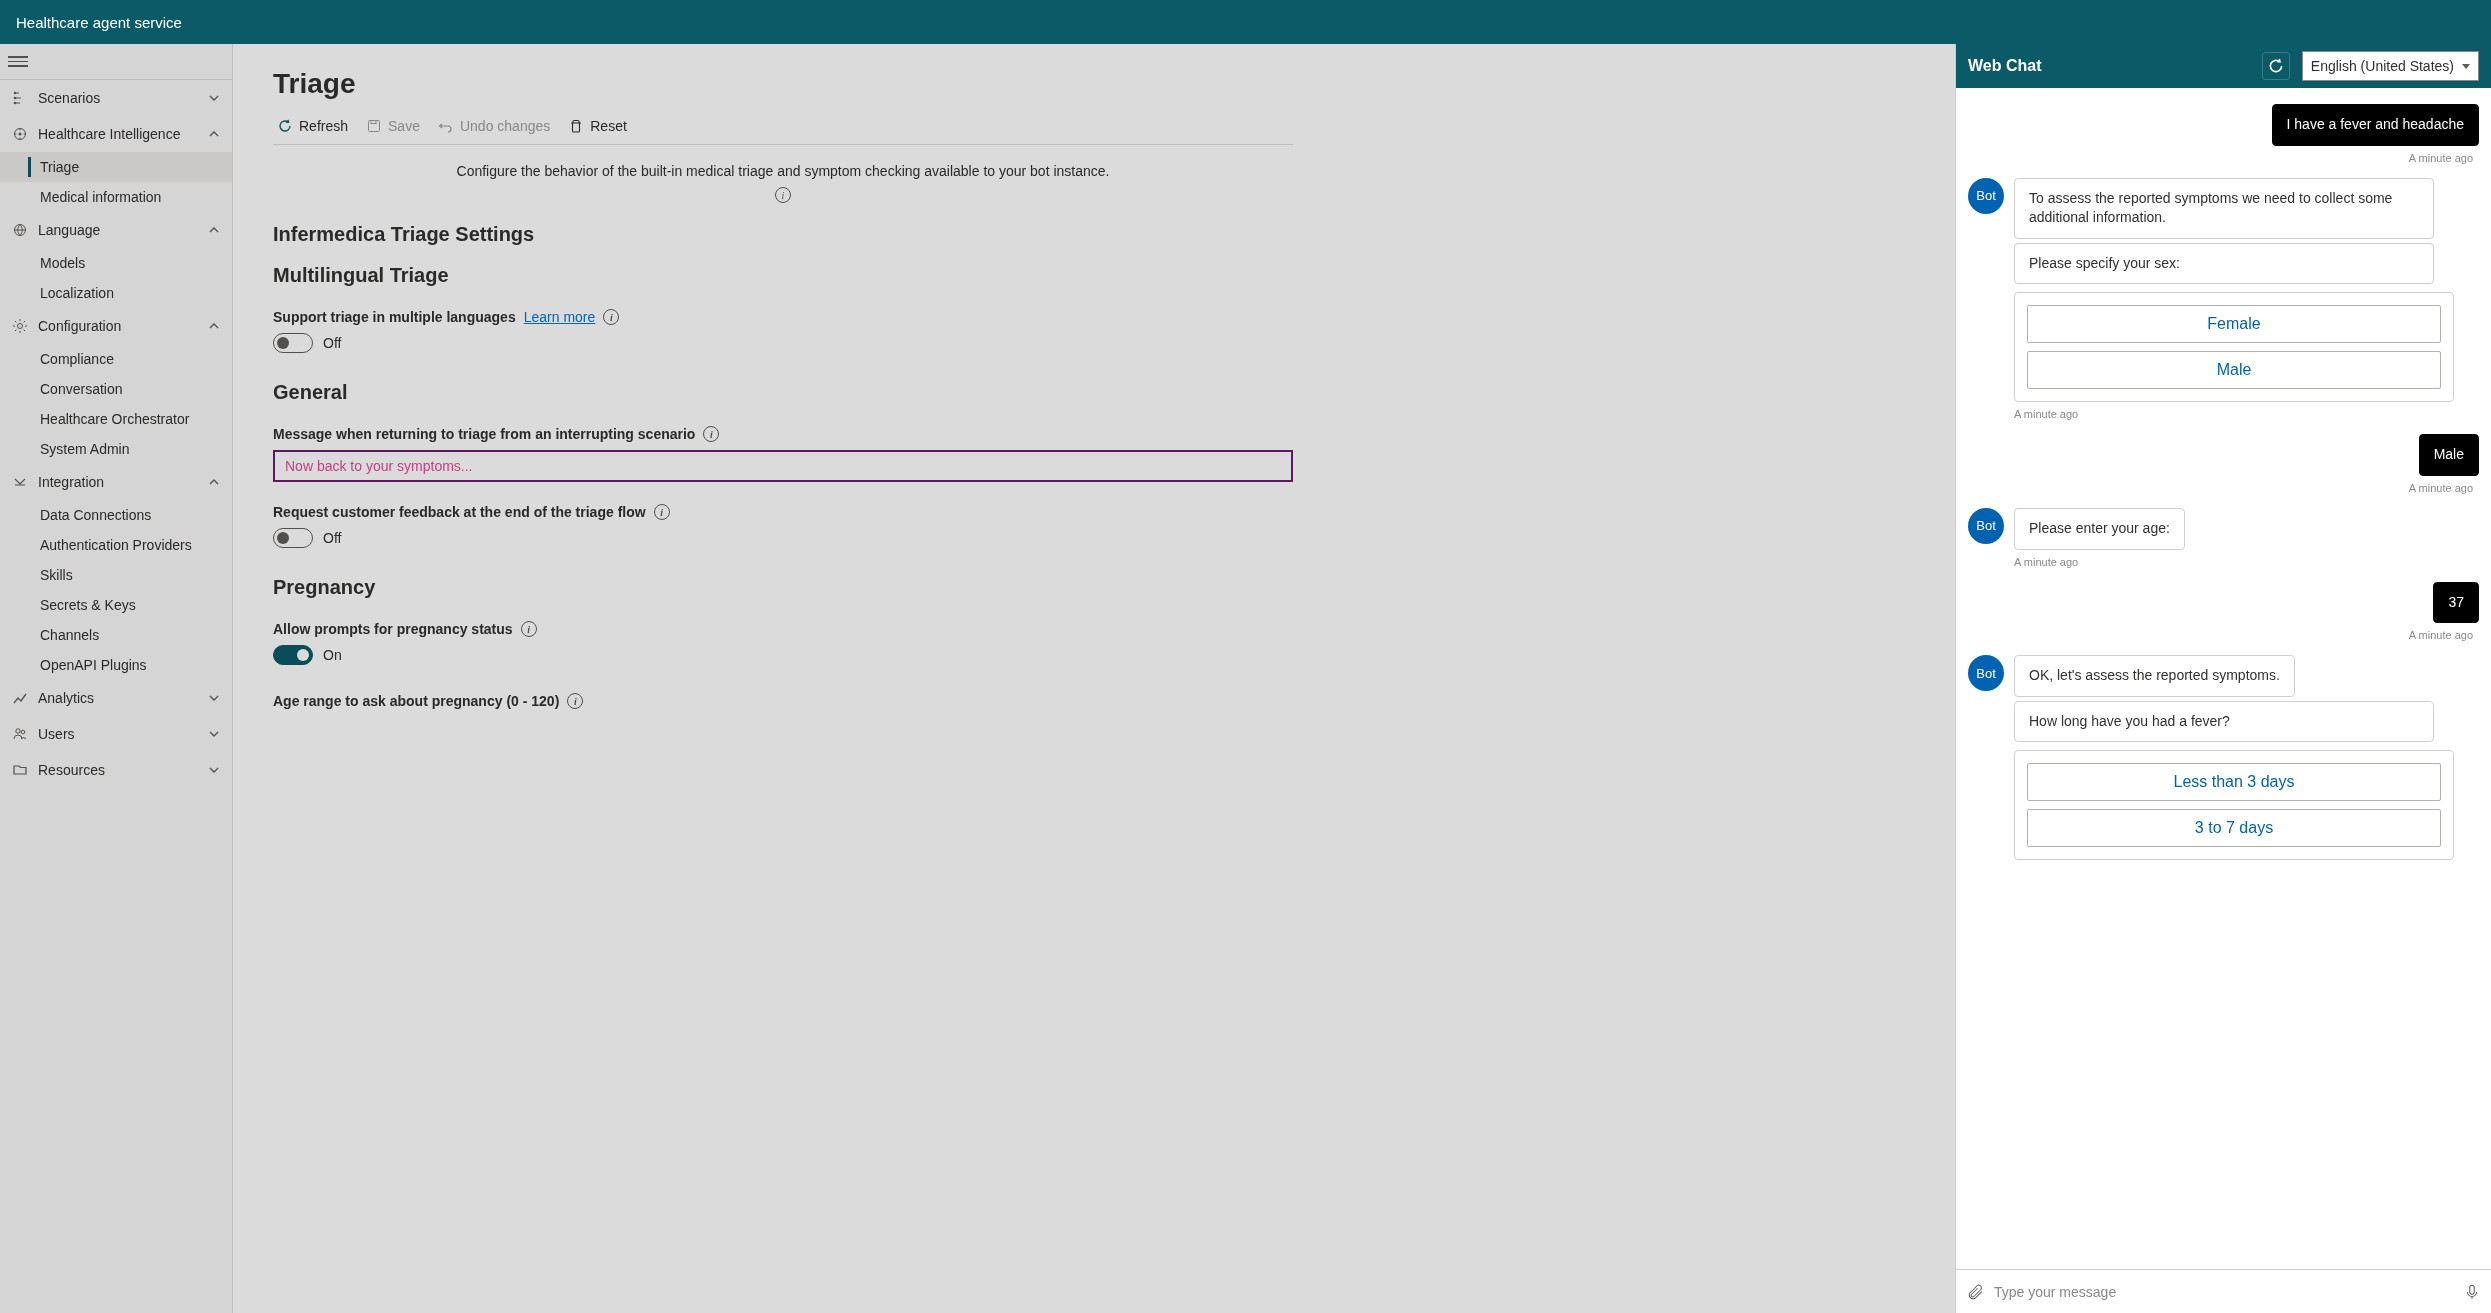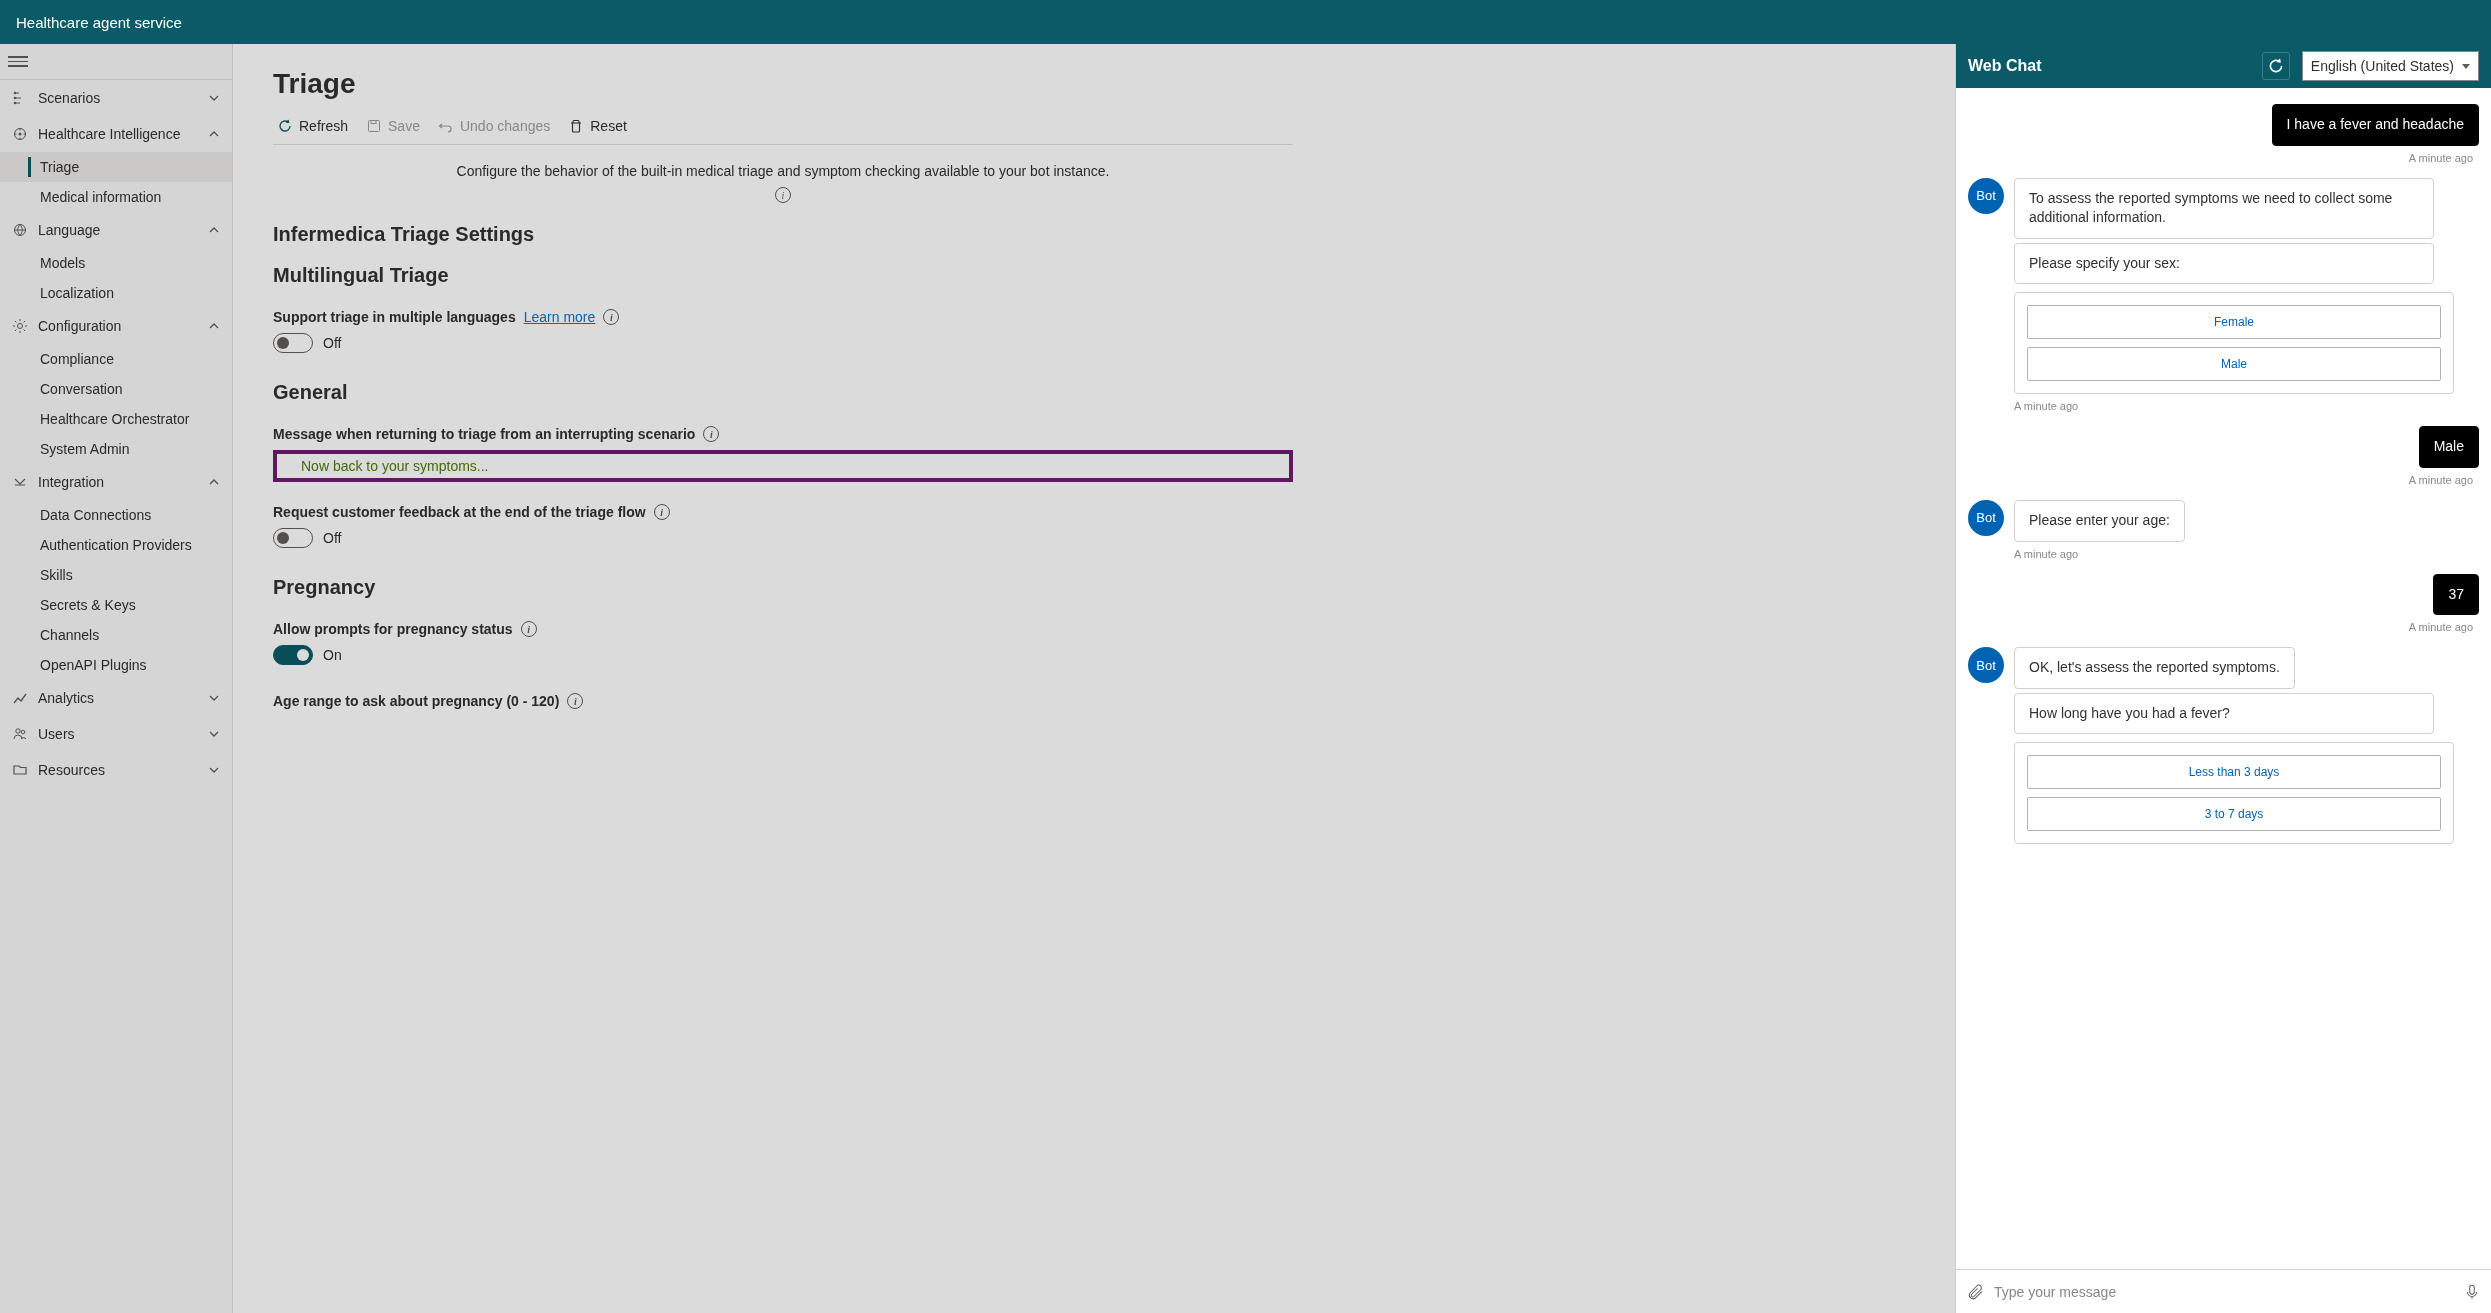--- a/index.html
+++ b/index.html
@@ -41,38 +41,38 @@
   .info-ic { width:16px;height:16px; border:1px solid #605e5c; border-radius:50%; display:inline-flex; align-items:center; justify-content:center; font-size:10px; color:#605e5c; font-style: italic; font-family: serif;}
   h2.sect { font-size:20px; font-weight:600; margin: 10px 0 18px; }
   h3.sub { font-size:20px; font-weight:600; margin: 10px 0 22px; }
   .field-label { font-weight:600; display:flex; align-items:center; gap:8px; margin-bottom:8px;}
   .field-label a { color:#0078d4; text-decoration: underline; font-weight:400;}
   .toggle-row { display:flex; align-items:center; gap:10px; margin-bottom: 28px;}
   .toggle { width:40px; height:20px; border-radius:10px; border:1px solid #605e5c; background:#fff; position:relative; cursor:pointer;}
   .toggle .knob { position:absolute; width:12px; height:12px; border-radius:50%; background:#605e5c; top:3px; left:3px;}
   .toggle.on { background:#0a5a67; border-color:#0a5a67;}
   .toggle.on .knob { background:#fff; left:auto; right:3px;}
-  .text-input { width:100%; height:32px; border:4px solid #701a75; padding: 0 24px; font-size:14px; background:#fff; color:#4d7c0f;}
+  .text-input { width:100%; height:32px; border:2px solid #701a75; padding: 0 10px; font-size:14px; background:#fff; color:#ec4899;}
 
   
   .chat-panel { width: 536px; background:#fff; display:flex; flex-direction:column; border-left:1px solid #ccc; z-index:10; }
   .chat-header { height:44px; background:#0a5a67; color:#fff; display:flex; align-items:center; padding: 0 12px; gap: 12px;}
   .chat-title { font-size:16px; font-weight:600; flex:1;}
   .reload-btn { width:28px; height:28px; border:1px solid #3a7d88; border-radius:3px; display:flex; align-items:center; justify-content:center; cursor:pointer;}
   .lang-select { height:30px; background:#fff; color:#323130; border:1px solid #8a8886; padding: 0 24px 0 8px; font-size:14px; position:relative; min-width:170px; display:flex; align-items:center; cursor:pointer;}
   .lang-select::after { content:""; position:absolute; right:8px; top:12px; width:0;height:0;border-left:4px solid transparent;border-right:4px solid transparent; border-top:5px solid #605e5c;}
   
   .chat-body { flex:1; overflow-y:auto; padding: 16px 12px 8px 12px; display:flex; flex-direction:column; gap:4px;}
   .msg-row { display:flex; gap:10px; }
   .msg-row.user { justify-content:flex-end; }
   .avatar { width:36px;height:36px;border-radius:50%; background:#0063b1; color:#fff; display:flex; align-items:center; justify-content:center; font-size:13px; font-weight:500; flex-shrink:0;}
   .bubble { border:1px solid #d2d0ce; border-radius:4px; padding:10px 14px; max-width:420px; background:#fff; font-size:14px; line-height:1.4;}
   .bubble.user { background:#000; color:#fff; border-color:#000;}
   .card-bubble { border:1px solid #d2d0ce; border-radius:4px; padding:12px; max-width:440px; background:#fff;}
-  .card-btn { display:block; width:100%; text-align:center; border:1px solid #b3b0ad; color:#0063b1; background:#fff; padding:9px 0; font-size:12px; margin-bottom:8px; cursor:pointer; border-radius:2px;}
+  .card-btn { display:block; width:100%; text-align:center; border:1px solid #b3b0ad; color:#0063b1; background:#fff; padding:9px 0; font-size:16px; margin-bottom:8px; cursor:pointer; border-radius:2px;}
   .card-btn:last-child { margin-bottom:0;}
   .ts { font-size:11px; color:#8a8886; margin: 2px 6px 10px; }
   .ts.right { text-align:right; }
   .ts.bot { margin-left:46px; }
   .bot-stack { margin-left:46px; display:flex; flex-direction:column; gap:8px; max-width:440px;}
 
   .chat-input-row { height:44px; border-top:1px solid #d2d0ce; display:flex; align-items:center; padding: 0 10px; gap:10px;}
   .chat-input { flex:1; border:none; outline:none; font-size:14px; color:#323130;}
   .chat-input::placeholder { color:#8a8886;}
   .mic, .attach { color:#605e5c; cursor:pointer;}

